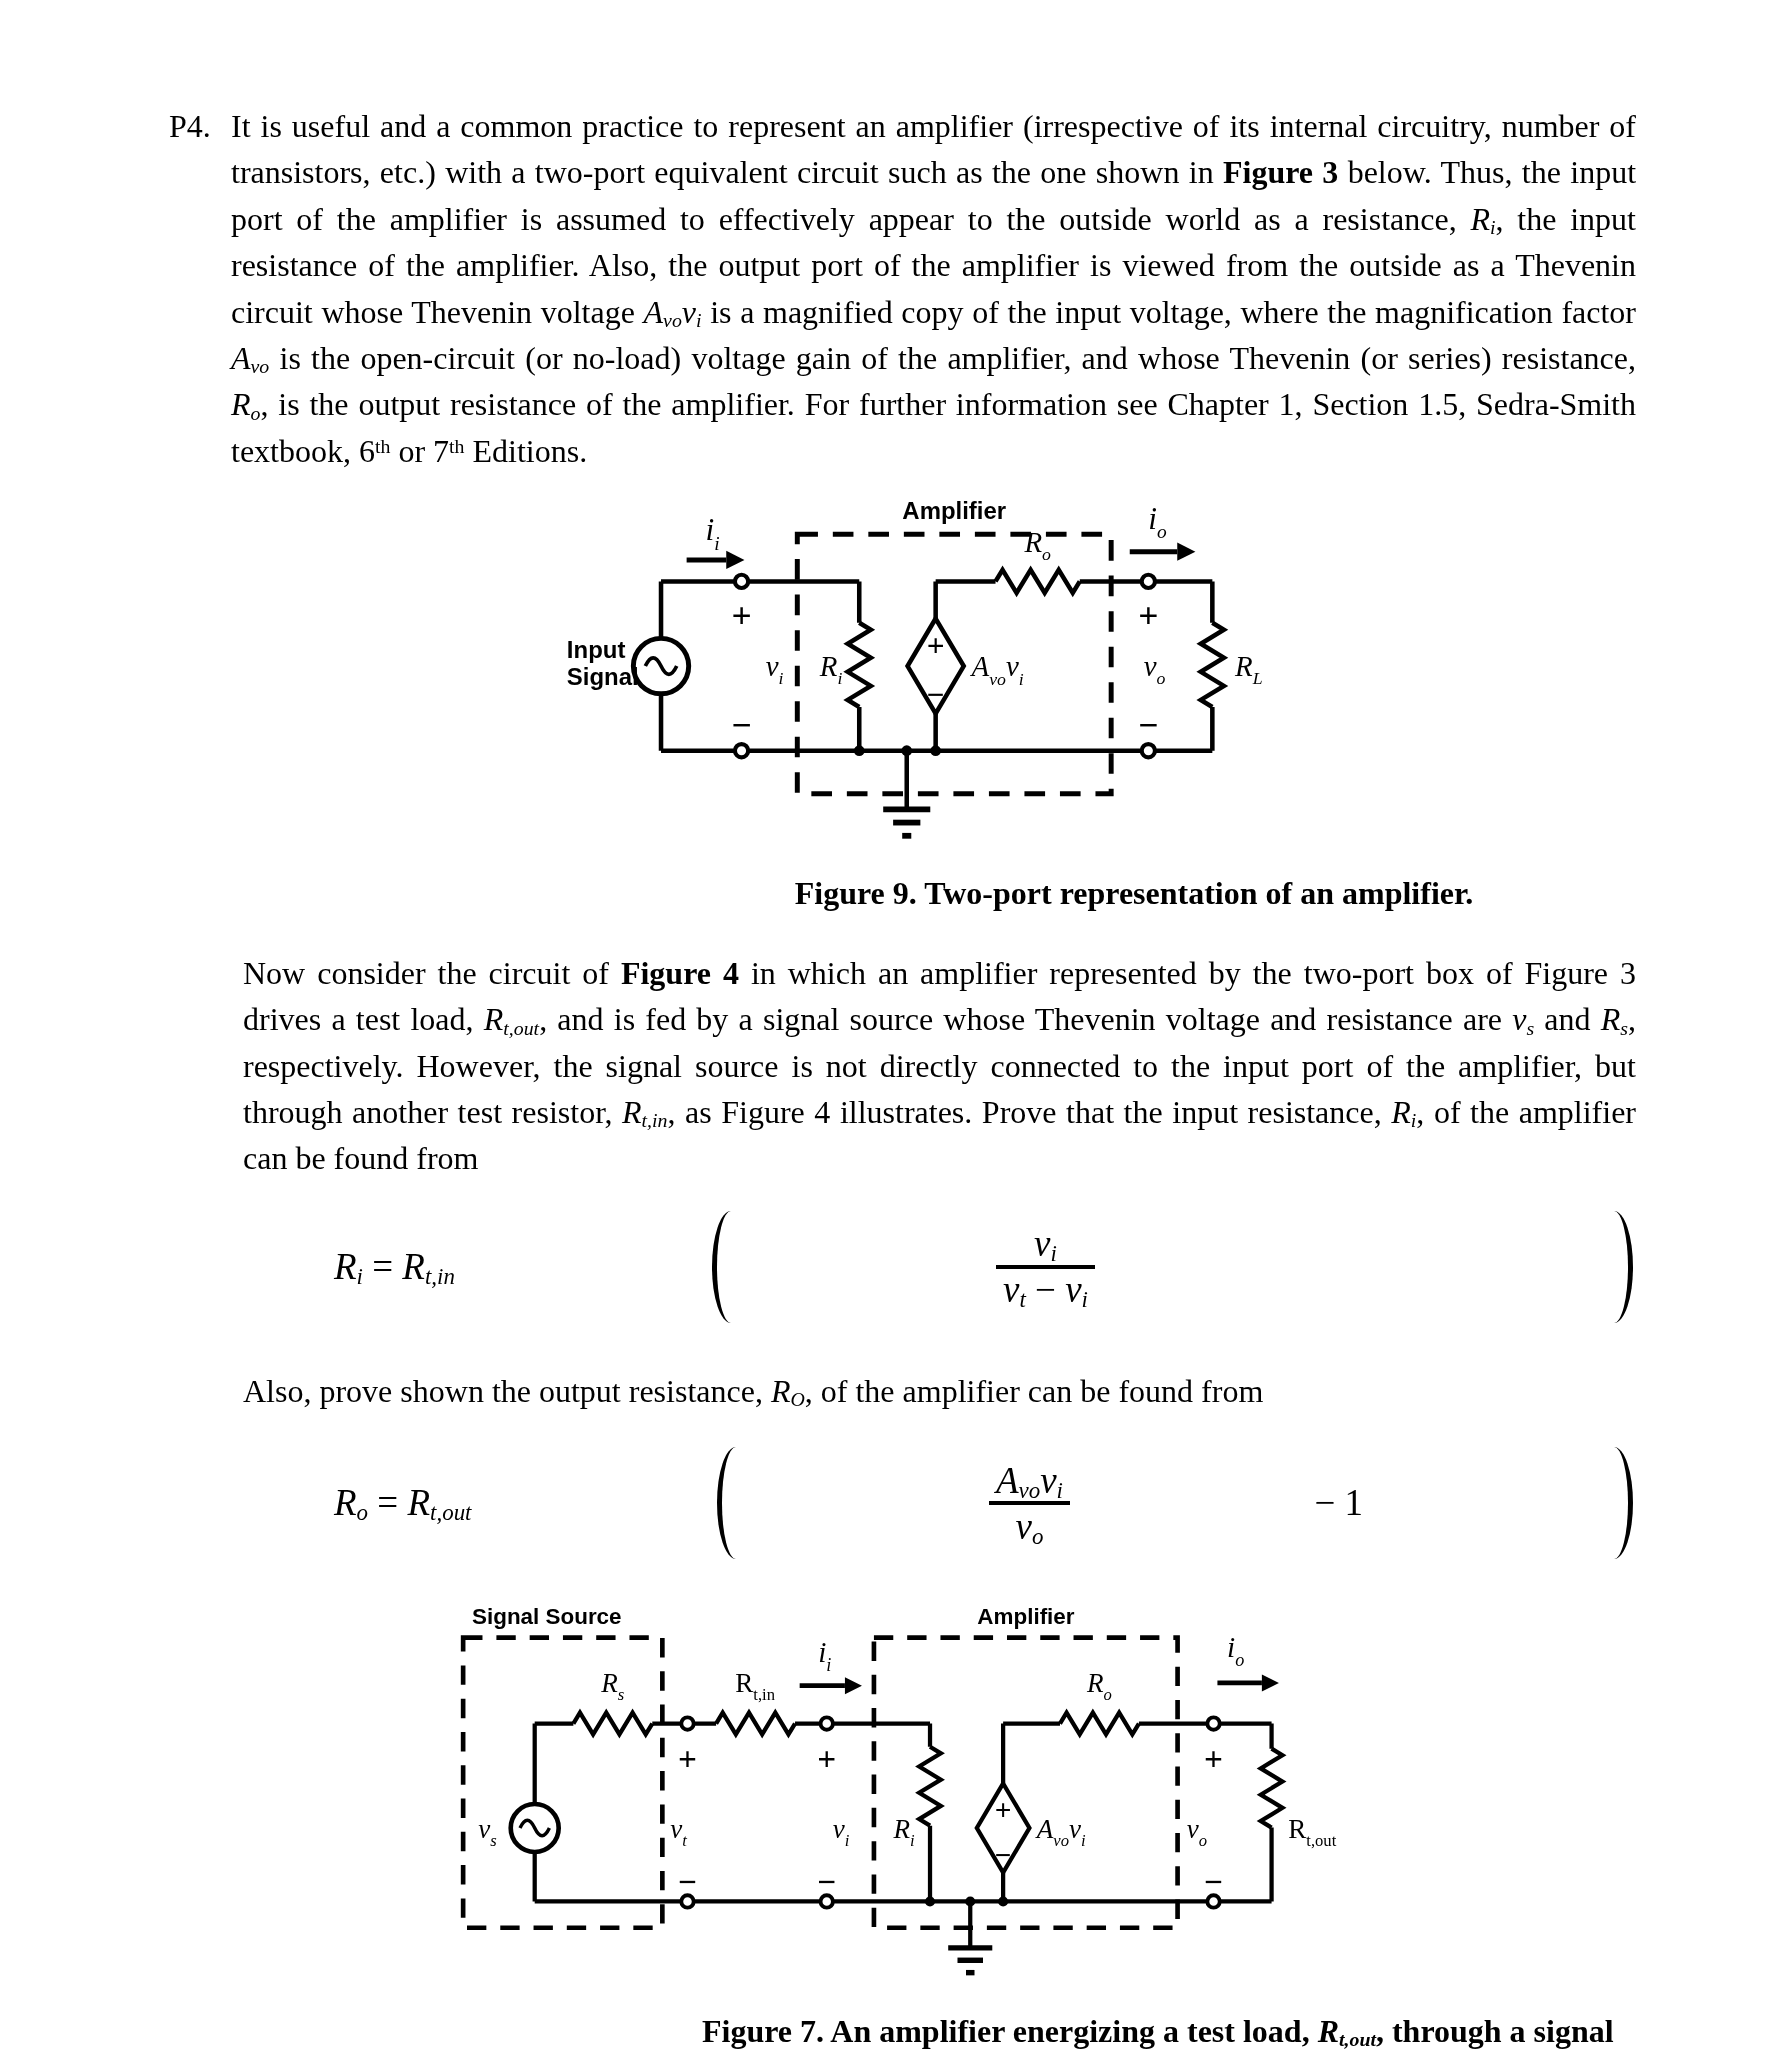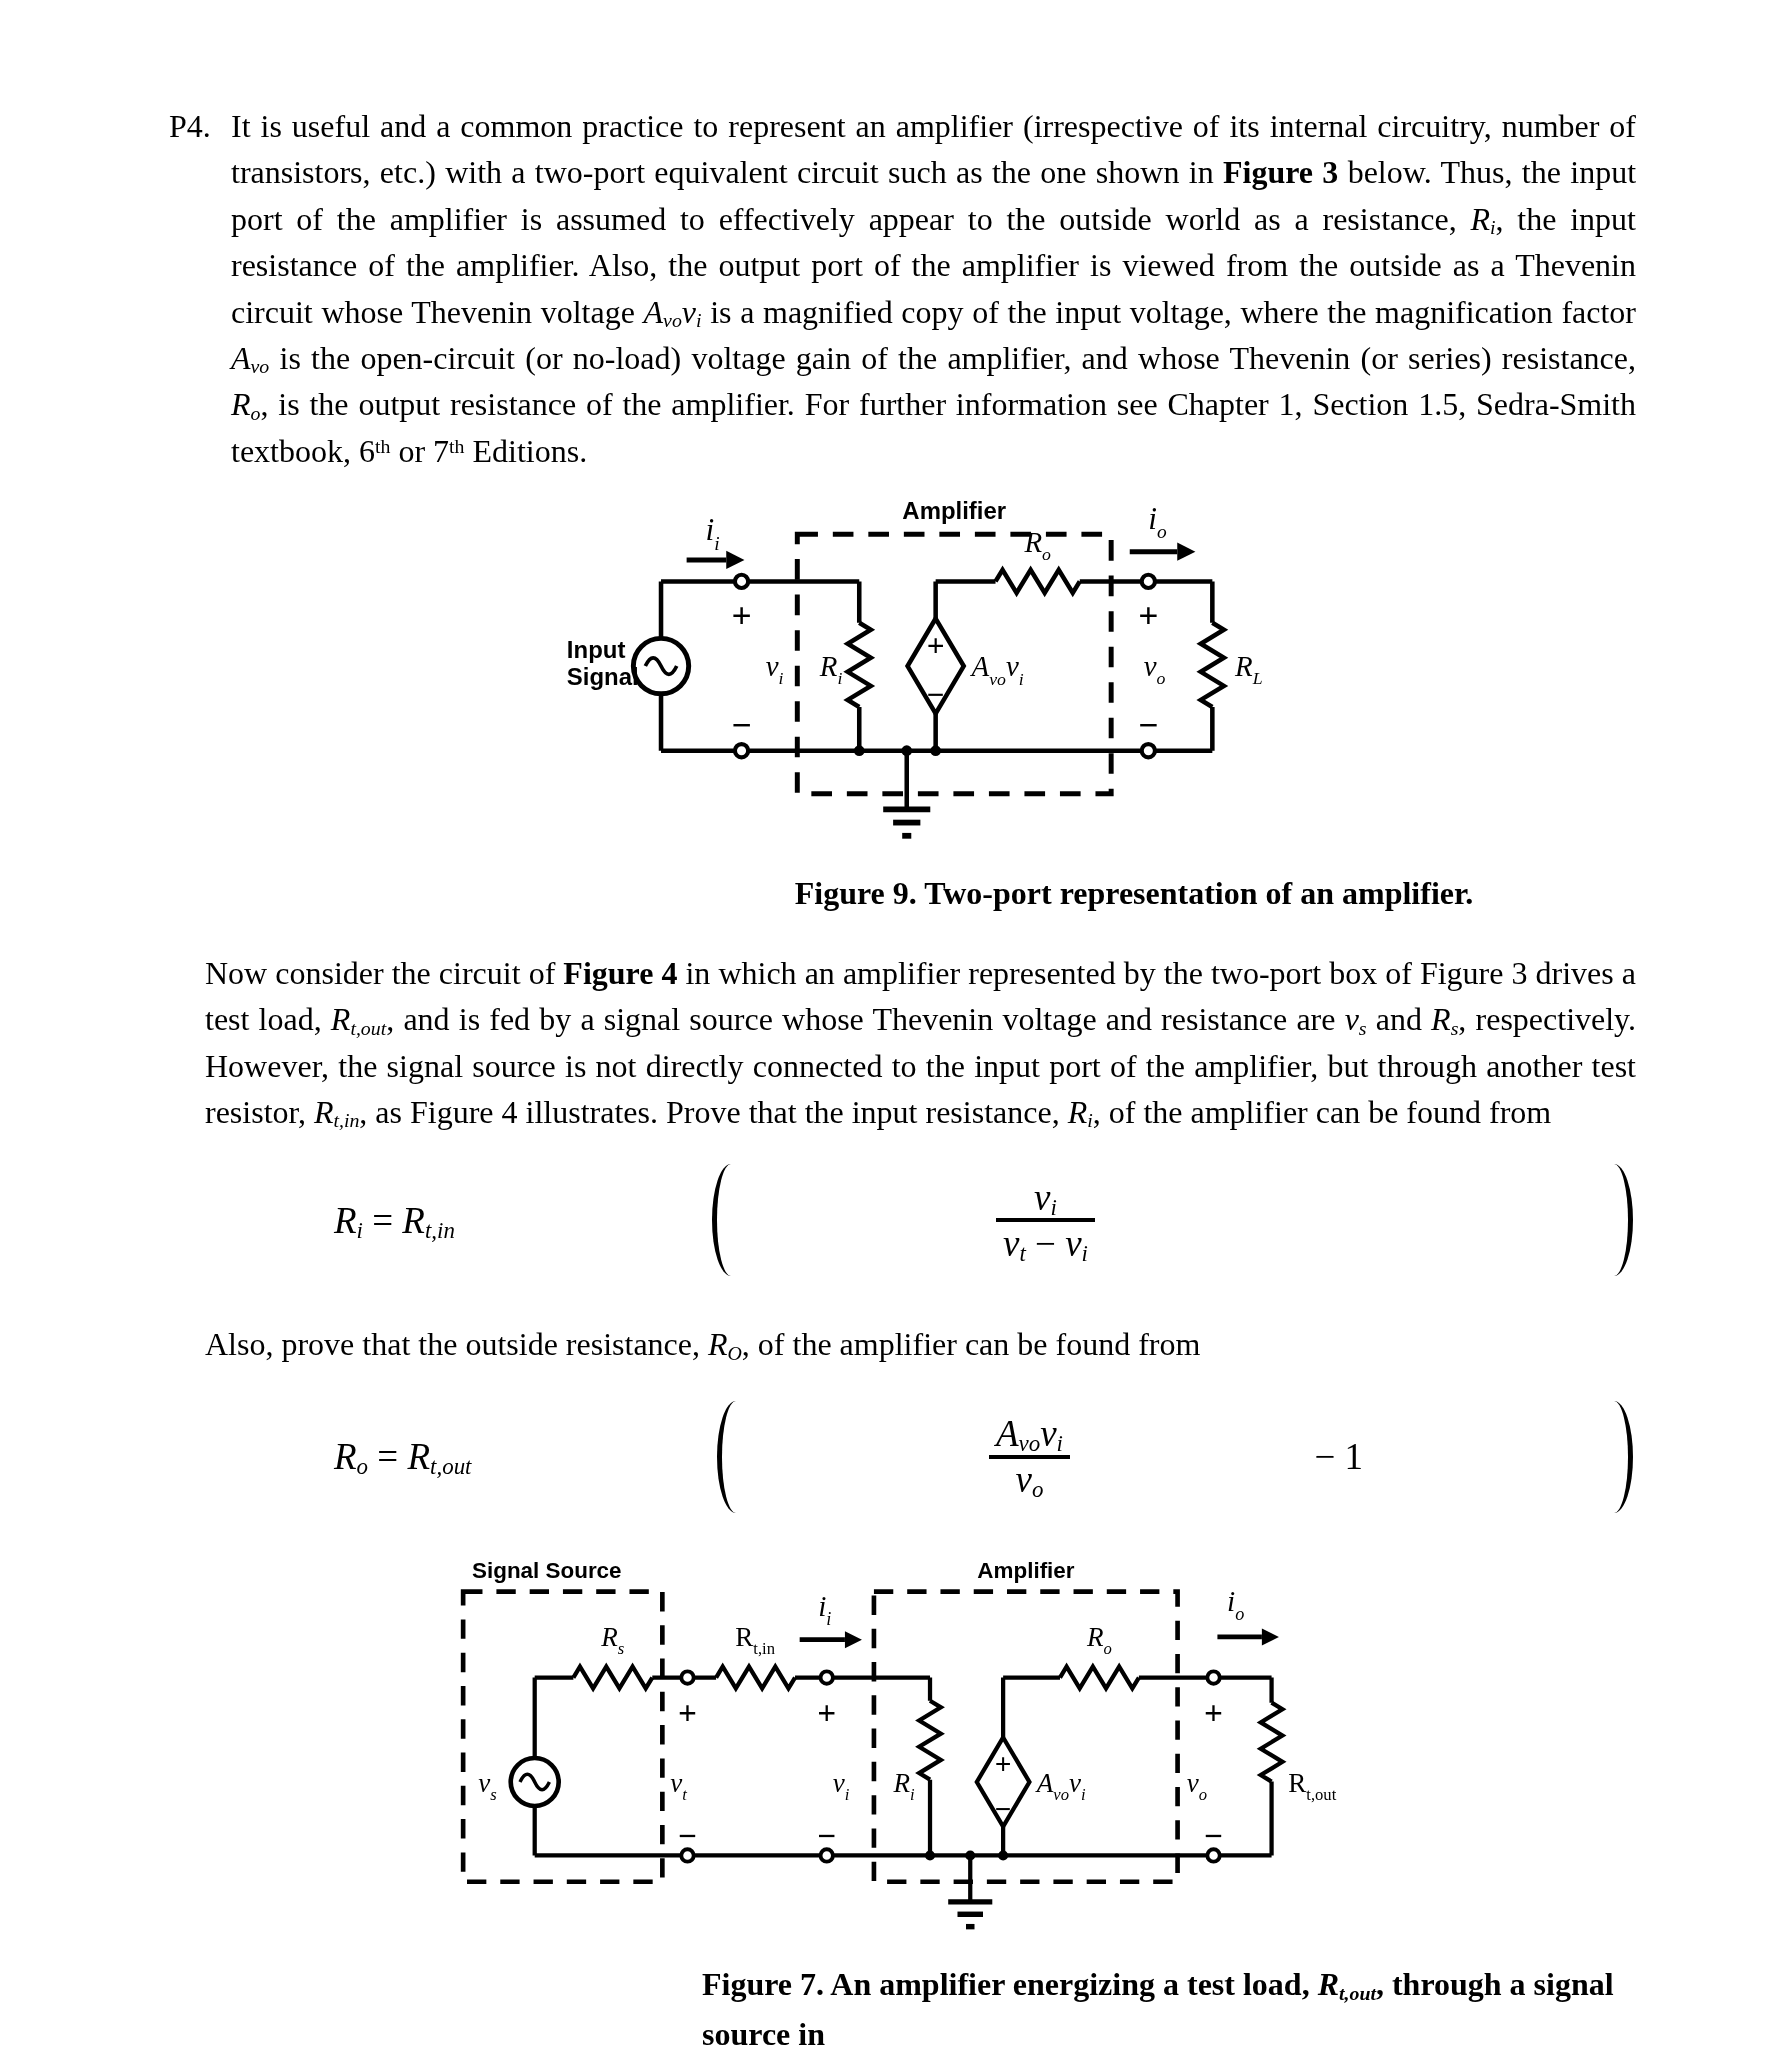--- a/index.html
+++ b/index.html
@@ -6,21 +6,21 @@
   .page{position:relative;width:1784px;height:2309px;background:#ffffff;color:#000;
         font-family:"Liberation Serif",serif;font-size:32px;line-height:1.45;overflow:hidden;}
   .content{padding:103px 148px 0 169px;}
   .bf{font-weight:bold;}
   .it{font-style:italic;}
   sub{font-size:62%;line-height:0;vertical-align:baseline;position:relative;top:0.22em;}
   sup{font-size:62%;line-height:0;vertical-align:baseline;position:relative;top:-0.42em;}
   .para{text-align:justify;}
   .p4{position:relative;padding-left:62px;}
   .p4-label{position:absolute;left:0;top:0;}
-  .indent{margin-left:36px;}
+  .indent{margin-left:74px;}
   figure{margin:0;padding:0;}
   .fig3{margin:8.3px 0 0 364px;}
   .fig4{margin:29px 0 0 269px;}
   .cap3{margin-top:11.6px;padding-left:99px;text-align:center;font-weight:bold;}
   .cap4{margin:15px 0 0 264px;font-weight:bold;line-height:1.55;}
   .equation{display:flex;align-items:center;justify-content:space-between;font-size:37px;font-family:Liberation Serif, serif;}
   .eq1{margin:29px 0 0 165px;}
   .eq2{margin:33px 0 0 165px;}
   .frac{display:inline-flex;flex-direction:column;align-items:center;margin:0 2.5px;}
   .frac .num,.frac .den{line-height:1;padding:2.5px 6.6px;white-space:nowrap;}
@@ -128,21 +128,21 @@
       <span class="frac">
         <span class="num"><span class="it">v<sub>i</sub></span></span>
         <span class="bar"></span>
         <span class="den"><span class="it">v<sub>t</sub></span><span> − </span><span class="it">v<sub>i</sub></span></span>
       </span>
       <span class="eq-tail"></span>
       <span class="paren paren-r" aria-label=")"></span>
     </div>
 
     <div class="para indent" style="margin-top:45px">
-      <span><span>Also, prove that the outside resistance, </span><span class="it">R<sub>O</sub></span><span>, of the amplifier can be found from</span></span>
+      <span><span>Also, prove shown the output resistance, </span><span class="it">R<sub>O</sub></span><span>, of the amplifier can be found from</span></span>
     </div>
 
     <div class="equation eq2">
       <span class="eq-runs"><span class="it">R<sub>o</sub></span><span> = </span><span class="it">R<sub>t,out</sub></span></span>
       <span class="paren paren-l" aria-label="("></span>
       <span class="frac">
         <span class="num"><span class="it">A<sub>vo</sub></span><span class="it">v<sub>i</sub></span></span>
         <span class="bar"></span>
         <span class="den"><span class="it">v<sub>o</sub></span></span>
       </span>

